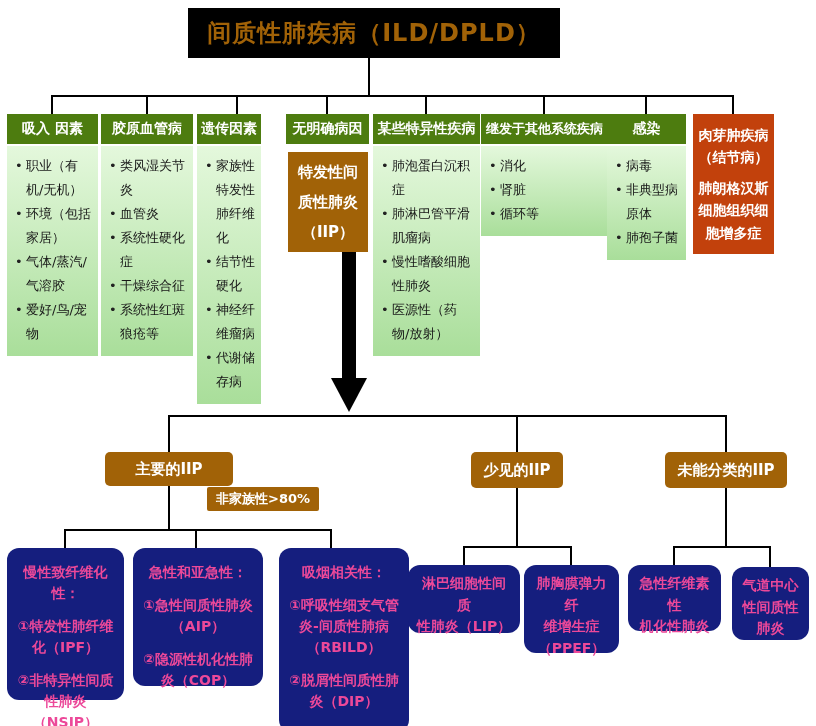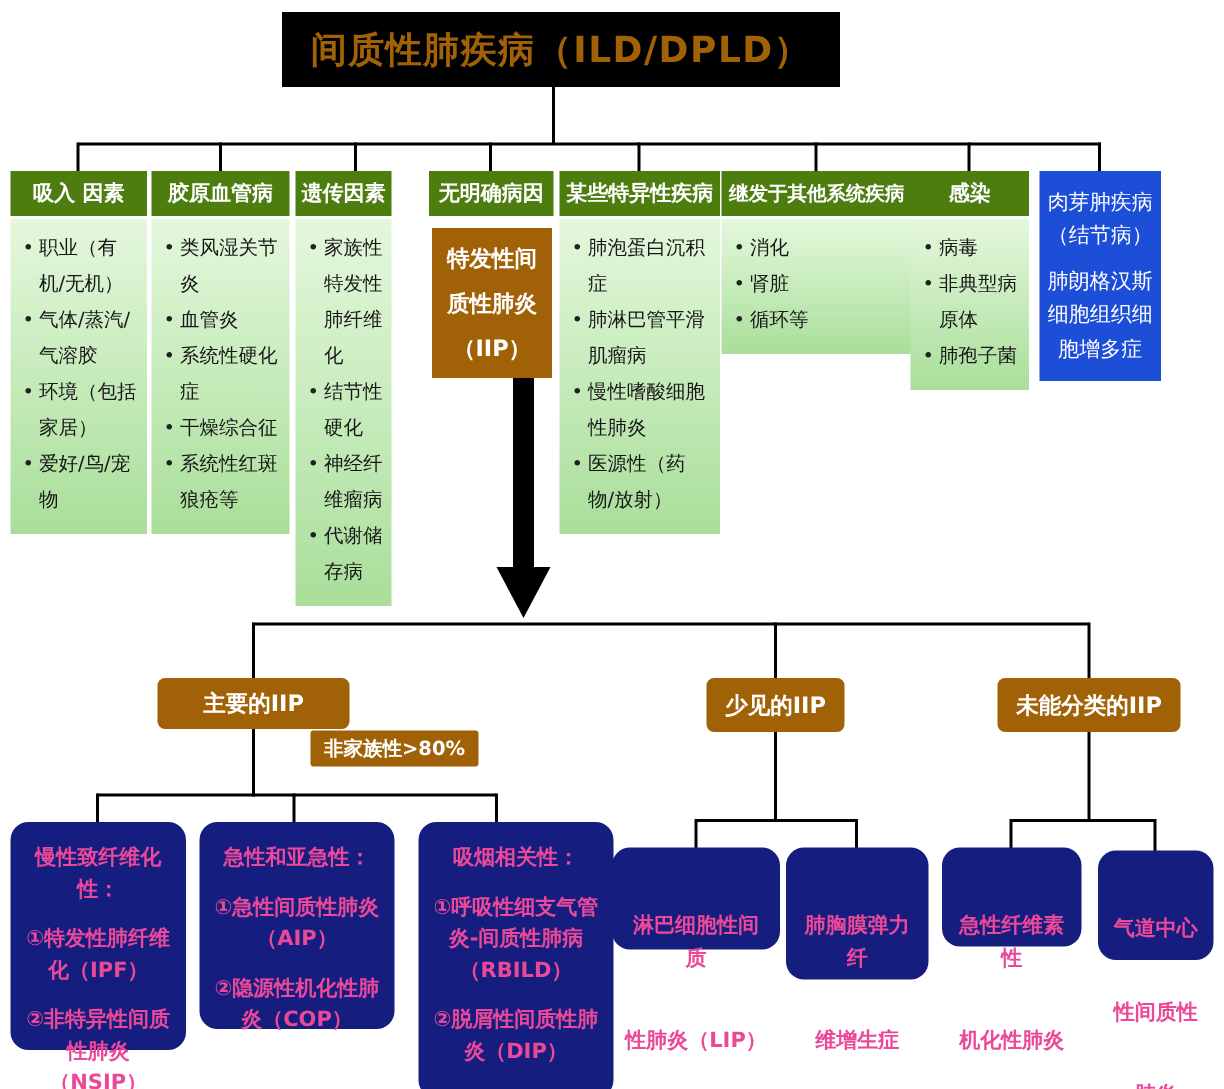--- a/index.html
+++ b/index.html
@@ -15,33 +15,33 @@
   .col-header.small{font-size:13px;}
   .col-body{background:linear-gradient(180deg,#e4f8dc 0%,#a9de9a 100%);margin-top:2px;
             padding:8px 6px 10px 6px;}
   .col-body ul{list-style:none;margin:0;padding:0;}
   .col-body li{font-size:13px;line-height:1.85;padding-left:13px;position:relative;color:#171717;}
   .col-body li::before{content:"•";position:absolute;left:2px;top:0;color:#222;}
   .navy{background:#a16207;color:#fff;font-weight:bold;text-align:center;}
   .iip-box{position:absolute;left:288px;top:152px;width:80px;height:100px;z-index:1;
            font-size:15px;line-height:2.0;display:flex;align-items:center;justify-content:center;
            padding:0 4px;box-sizing:border-box;}
-  .granuloma{position:absolute;left:693px;top:114px;width:81px;z-index:1;background:#1d4ed8;
-             color:#fff;font-weight:normal;font-size:14px;text-align:center;padding:10px 4px;
+  .granuloma{position:absolute;left:693px;top:114px;width:81px;z-index:1;background:#c2410c;
+             color:#fff;font-weight:bold;font-size:14px;text-align:center;padding:10px 4px;
              box-sizing:border-box;line-height:1.6;}
   .granuloma .gap{margin-top:8px;}
   .lvl2{position:absolute;z-index:2;border-radius:5px;font-size:15px;display:flex;
         align-items:center;justify-content:center;box-sizing:border-box;}
   .note-box{position:absolute;left:207px;top:487px;width:112px;height:24px;z-index:2;
             border-radius:2px;font-size:13px;display:flex;align-items:center;justify-content:center;}
   .leaf{position:absolute;z-index:1;border-radius:12px;font-size:14px;color:#ec4899;font-weight:bold;
         text-align:center;background:#151e7e;padding:8px 8px;box-sizing:border-box;
         display:flex;flex-direction:column;justify-content:flex-start;}
   .leaf p{margin:6px 0;line-height:1.5;}
-  .leaf .line{line-height:1.55;margin-top:34px;}
+  .leaf .line{line-height:1.55;}
 </style>
 </head>
 <body>
 
 <div class="canvas">
 
   <svg class="wires" width="816" height="726">
     <g stroke="#000" stroke-width="2" fill="none">
       <line x1="369" y1="58" x2="369" y2="96"></line>
       <line x1="52" y1="96" x2="734" y2="96"></line>
@@ -77,22 +77,22 @@
     </g>
   </svg>
 
   <div class="title-box">间质性肺疾病（ILD/DPLD）</div>
 
   <div class="col" style="left:7px;width:91px;top:114px">
     <div class="col-header">吸入 因素</div>
     <div class="col-body">
       <ul>
         <li>职业（有机/无机）</li>
+        <li>环境（包括家居）</li>
         <li>气体/蒸汽/气溶胶</li>
-        <li>环境（包括家居）</li>
         <li>爱好/鸟/宠物</li>
       </ul>
     </div>
   </div>
 
   <div class="col" style="left:101px;width:92px;top:114px">
     <div class="col-header">胶原血管病</div>
     <div class="col-body">
       <ul>
         <li>类风湿关节炎</li>

